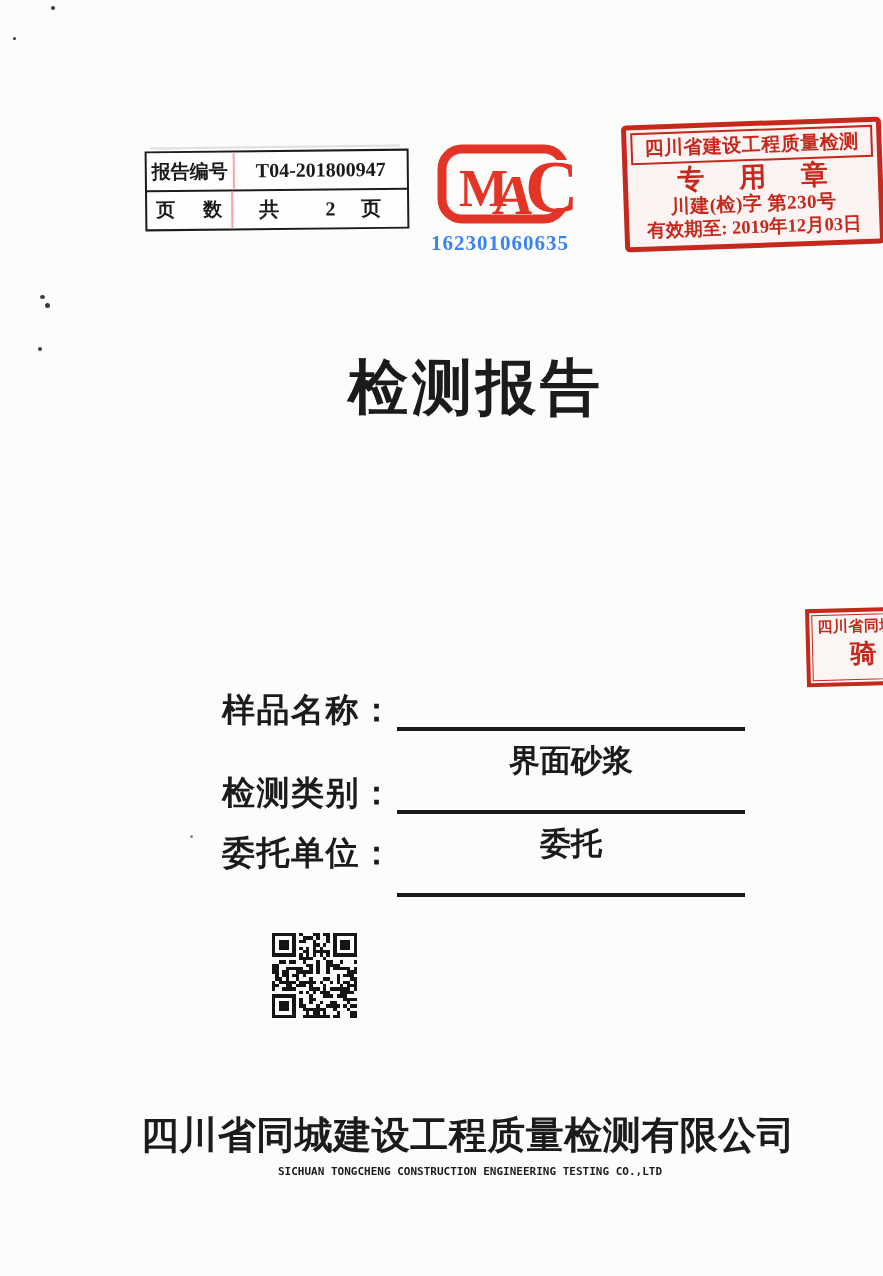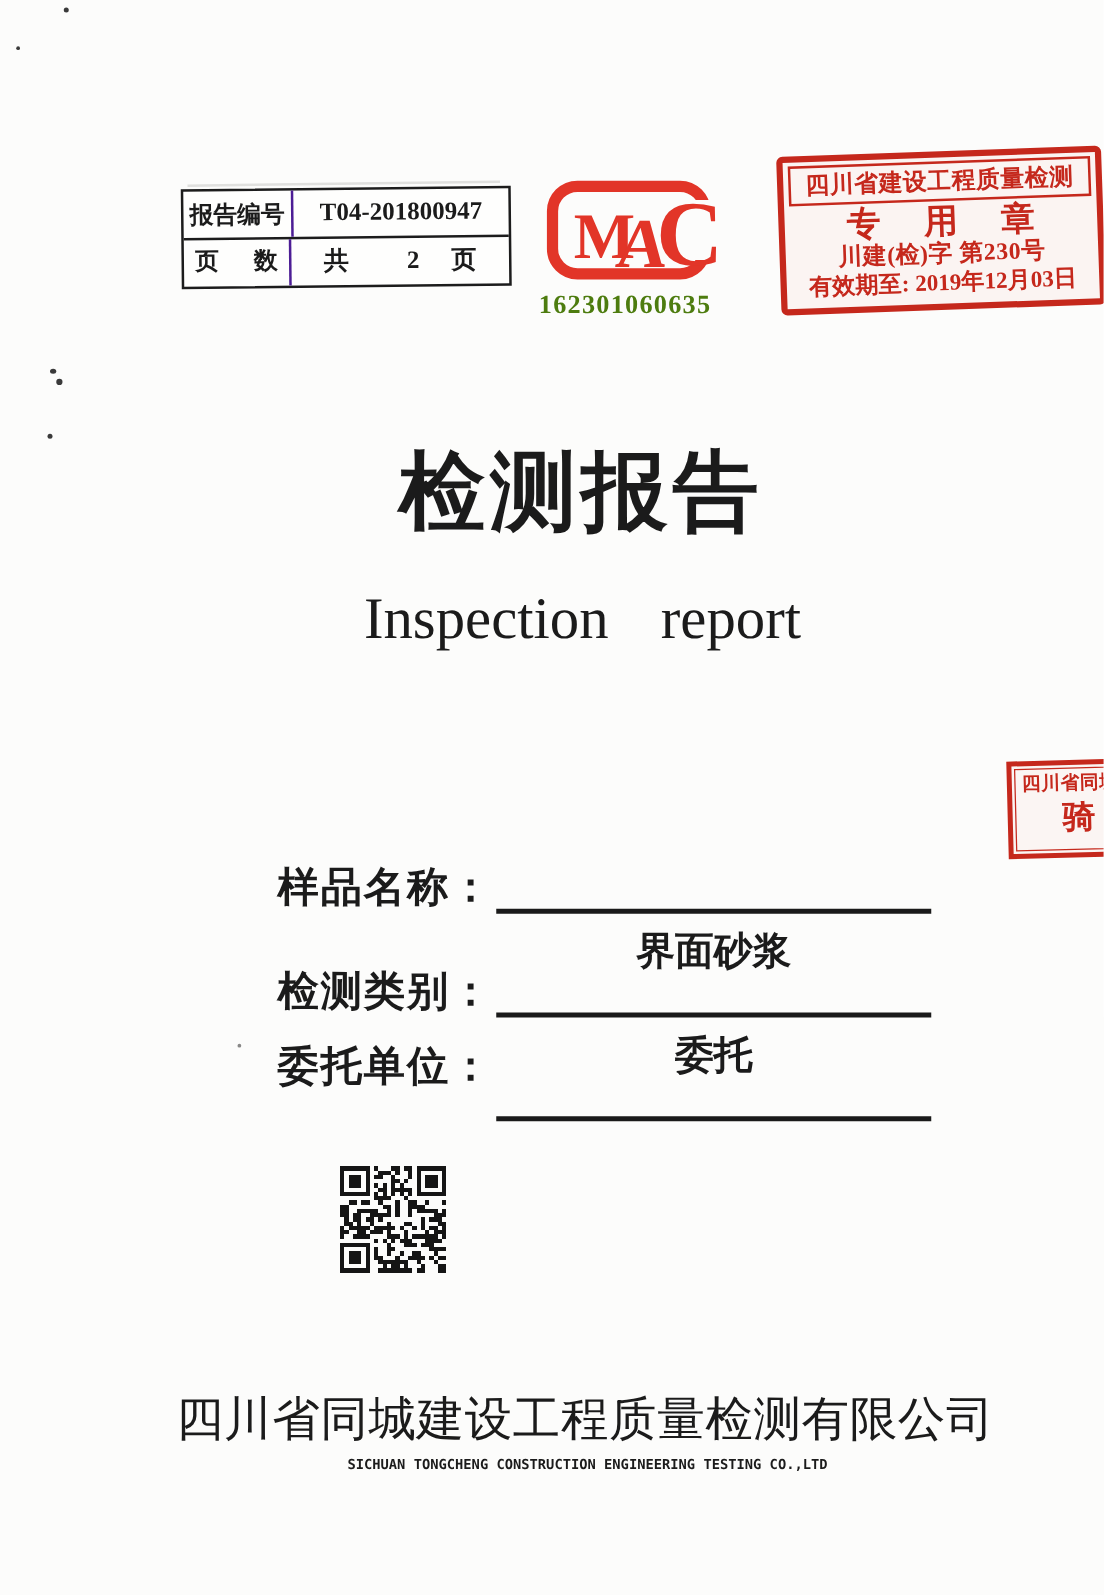--- a/index.html
+++ b/index.html
@@ -13,47 +13,47 @@
   .shadow-line{position:absolute;left:150px;top:146px;width:250px;height:2px;
     background:#c9c9c6;opacity:.55;transform:rotate(-0.7deg);}
   
   .report-table{
     position:absolute;left:145px;top:150px;width:260px;height:76px;
     border:2.5px solid #1c1c1c;display:flex;flex-direction:column;
     transform:rotate(-0.6deg);background:rgba(255,255,255,.5);
   }
   .rt-row{flex:1;display:flex;align-items:center;}
   .rt-row.first{border-bottom:2px solid #1c1c1c;}
-  .rt-label{width:86px;border-right:2px solid #4c1d95;height:100%;
+  .rt-label{width:86px;border-right:2px solid #fca5a5;height:100%;
     display:flex;align-items:center;justify-content:center;
     font-size:19px;font-weight:600;letter-spacing:0;}
   .rt-label.justify,.rt-value.justify{display:block;line-height:35px;
     text-align:justify;text-align-last:justify;padding:0 9px;box-sizing:border-box;}
   .rt-value{flex:1;text-align:center;font-size:20px;font-weight:600;}
   .rt-value.justify{padding:0 26px;}
   
   .cma-logo{position:absolute;left:437px;top:144px;width:142px;height:84px;}
   .cma-number{position:absolute;left:416px;top:231px;width:168px;text-align:center;
-    font-size:21px;font-weight:700;color:#4d7c0f;letter-spacing:1px;}
+    font-size:21px;font-weight:700;color:#3b82f6;letter-spacing:1px;}
   
   .special-seal{
     position:absolute;left:623px;top:121px;width:250px;
     border:5px solid #c5281c;border-radius:5px;transform:rotate(-2deg);
     color:#c5281c;background:rgba(231,112,96,0.06);
     padding:0 0 4px 0;text-align:center;
   }
   .ss-line1{border:2px solid #c5281c;margin:3px 4px 1px;padding:1px 0;
     font-size:19px;font-weight:700;white-space:nowrap;letter-spacing:0.5px;}
   .ss-line2{font-size:27px;font-weight:800;letter-spacing:14px;padding-left:14px;
     line-height:1.15;}
   .ss-line3{font-size:19px;font-weight:700;letter-spacing:0.5px;line-height:1.2;}
   .ss-line4{font-size:18.5px;font-weight:700;line-height:1.25;white-space:nowrap;}
   
-  .title-zh{position:absolute;top:348px;left:465px;transform:translateX(-50%);
-    font-size:69px;font-weight:700;letter-spacing:4px;white-space:nowrap;}
+  .title-zh{position:absolute;top:348px;left:476px;transform:translateX(-50%);
+    font-size:60px;font-weight:700;letter-spacing:4px;white-space:nowrap;}
   .title-en{position:absolute;top:468px;left:466px;transform:translateX(-50%);
     font-size:47px;font-weight:400;word-spacing:30px;white-space:nowrap;}
   
   .cross-seal{
     position:absolute;left:806px;top:607px;width:170px;height:70px;
     border:4px solid #c5281c;transform:rotate(-1.5deg);
     color:#c5281c;background:rgba(231,112,96,0.05);
   }
   .cs-inner{position:absolute;inset:2px;border:1.5px solid #c5281c;
     padding:2px 0 0 5px;}
@@ -64,21 +64,21 @@
   .field-label{position:absolute;left:222px;font-size:33px;font-weight:600;
     letter-spacing:1.5px;white-space:nowrap;}
   .field-value{position:absolute;left:397px;width:348px;text-align:center;
     font-size:31px;font-weight:600;white-space:nowrap;margin-top:46px;}
   .field-line{position:absolute;left:397px;width:348px;height:3.5px;background:#1a1a1a;}
   
   .qr{position:absolute;left:272px;top:931px;width:85px;height:89px;}
   .qr svg{width:100%;height:100%;}
   
   .footer-zh{position:absolute;top:1110px;left:468px;transform:translateX(-50%);
-    font-size:38px;font-weight:400;letter-spacing:0.5px;white-space:nowrap;}
+    font-size:38px;font-weight:700;letter-spacing:0.5px;white-space:nowrap;}
   .footer-en{position:absolute;top:1165px;left:470px;transform:translateX(-50%);
     font-family:"DejaVu Sans Mono","Liberation Mono",monospace;
     font-size:11px;font-weight:700;letter-spacing:0;white-space:nowrap;}
 </style>
 </head>
 <body>
 
 <div class="page">
 
   <span class="speck" style="left:51px;top:6px;width:4px;height:4px;"></span>
@@ -112,21 +112,20 @@
   <div class="cma-number">162301060635</div>
 
   <div class="special-seal">
     <div class="ss-line1">四川省建设工程质量检测</div>
     <div class="ss-line2">专 用 章</div>
     <div class="ss-line3">川建(检)字 第230号</div>
     <div class="ss-line4">有效期至: 2019年12月03日</div>
   </div>
 
   <div class="title-zh">检测报告</div>
-  <div class="title-en">Inspection report</div>
 
   <div class="cross-seal">
     <div class="cs-inner">
       <div class="cs-line1">四川省同城建</div>
       <div class="cs-line2">骑 缝</div>
     </div>
   </div>
 
   <div class="field-label" style="top:688px;text-align:right;">样品名称：</div>
   <div class="field-value" style="top:694px;">界面砂浆</div>

